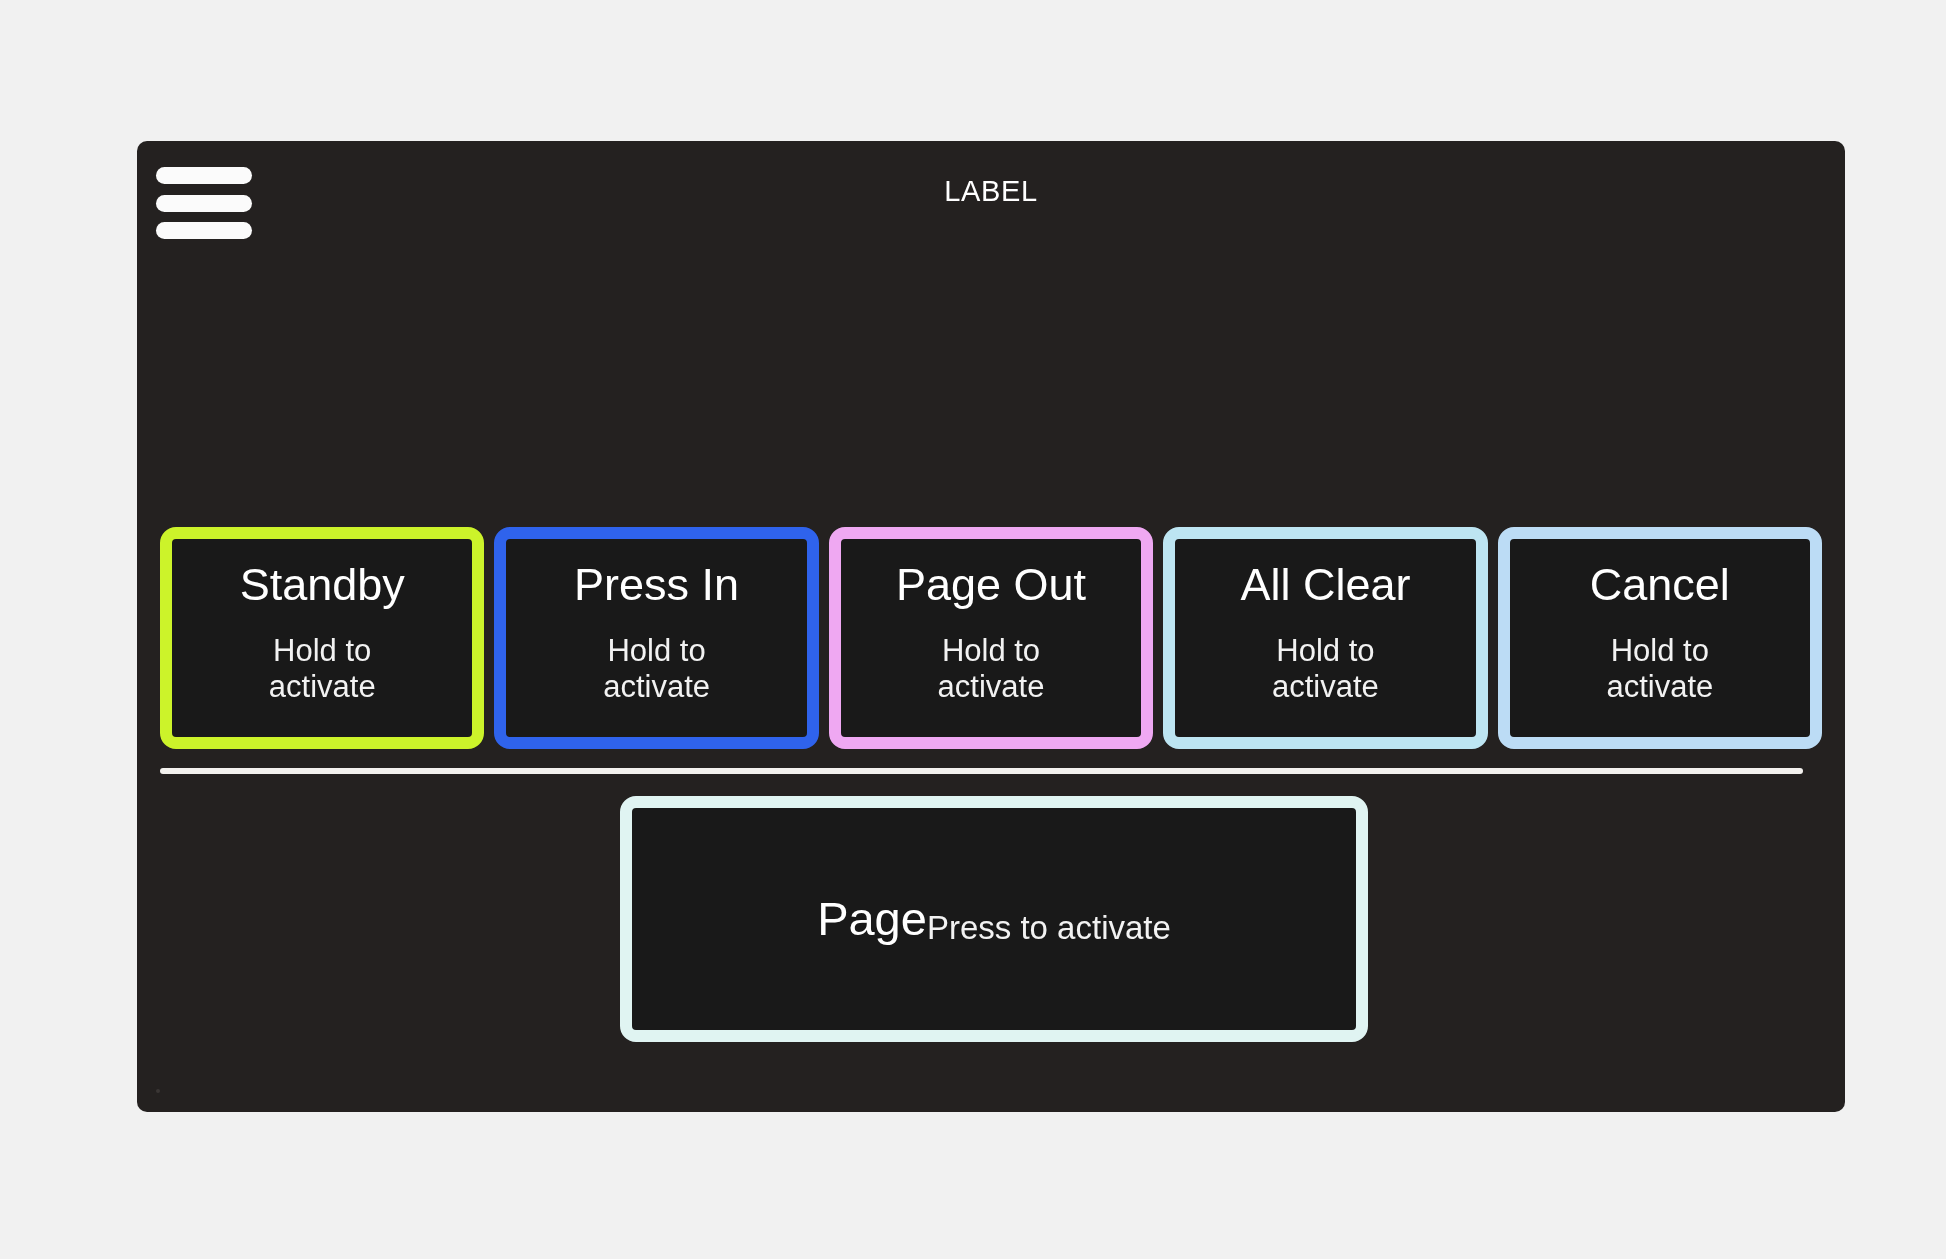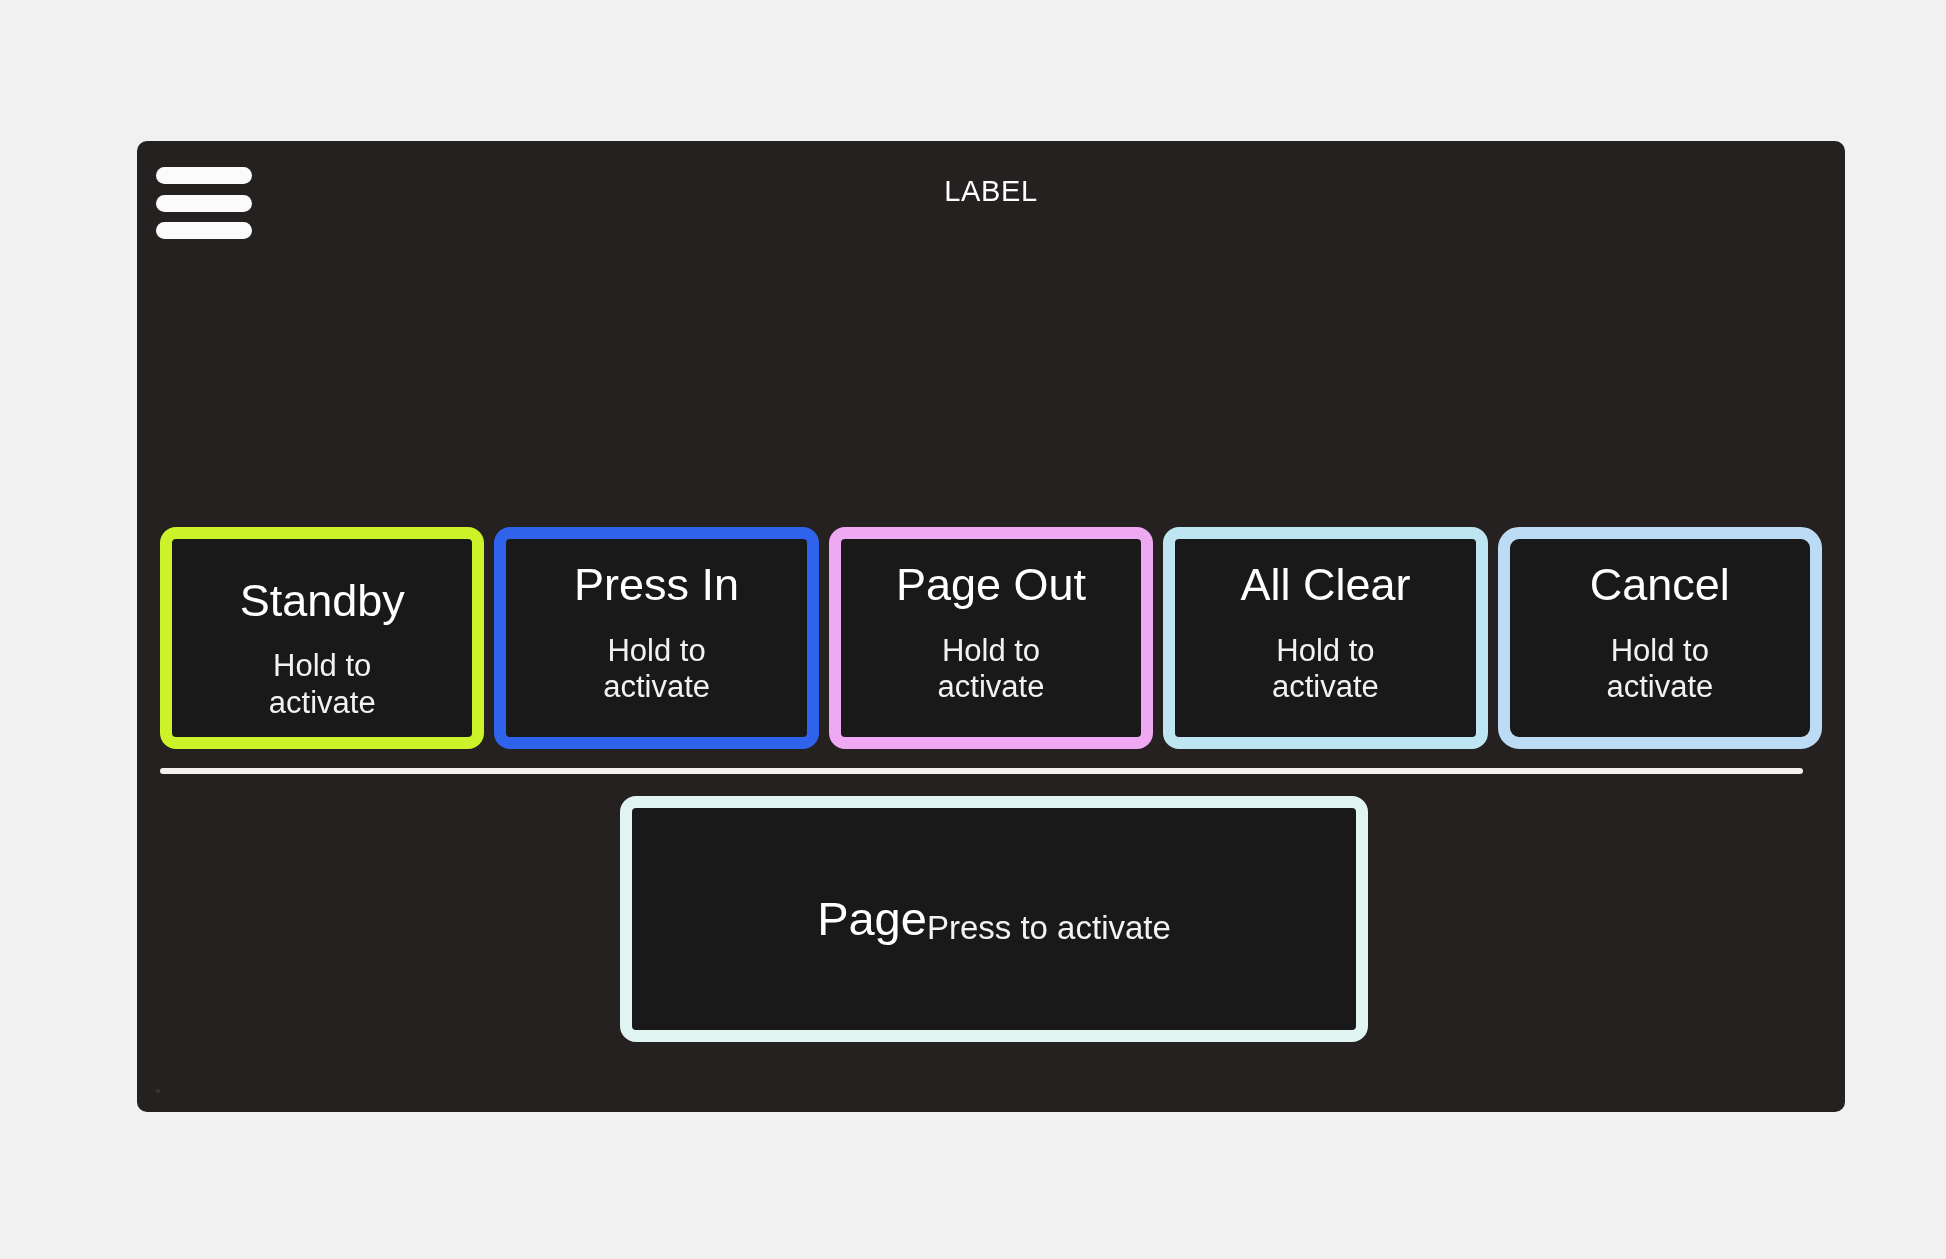--- a/index.html
+++ b/index.html
@@ -144,37 +144,37 @@
     <div class="header">
       <button class="menu-btn">
         <span class="menu-bar"></span>
         <span class="menu-bar"></span>
         <span class="menu-bar"></span>
       </button>
       <div class="header-title">LABEL</div>
     </div>
 
     <div class="hold-row">
-        <div class="hold-btn" style="border-color: rgb(204, 243, 42); justify-content: center;">
+        <div class="hold-btn" style="border-color: rgb(204, 243, 42);">
           <div class="title">Standby</div>
           <div class="sub">Hold to activate</div>
         </div>
         <div class="hold-btn" style="border-color: rgb(47, 99, 236);">
           <div class="title">Press In</div>
           <div class="sub">Hold to activate</div>
         </div>
         <div class="hold-btn" style="border-color: rgb(239, 168, 242);">
           <div class="title">Page Out</div>
           <div class="sub">Hold to activate</div>
         </div>
         <div class="hold-btn" style="border-color: rgb(189, 229, 242);">
           <div class="title">All Clear</div>
           <div class="sub">Hold to activate</div>
         </div>
-        <div class="hold-btn" style="border-color: rgb(188, 220, 245); border-radius: 21px;">
+        <div class="hold-btn" style="border-color: rgb(188, 220, 245);">
           <div class="title">Cancel</div>
           <div class="sub">Hold to activate</div>
         </div>
       </div>
 
     <div class="divider" style="background: rgb(243, 241, 238);"></div>
 
     <div class="press-btn" style="border-color: rgb(224, 244, 242);">
       <div class="title">Page</div>
       <div class="sub">Press to activate</div>

